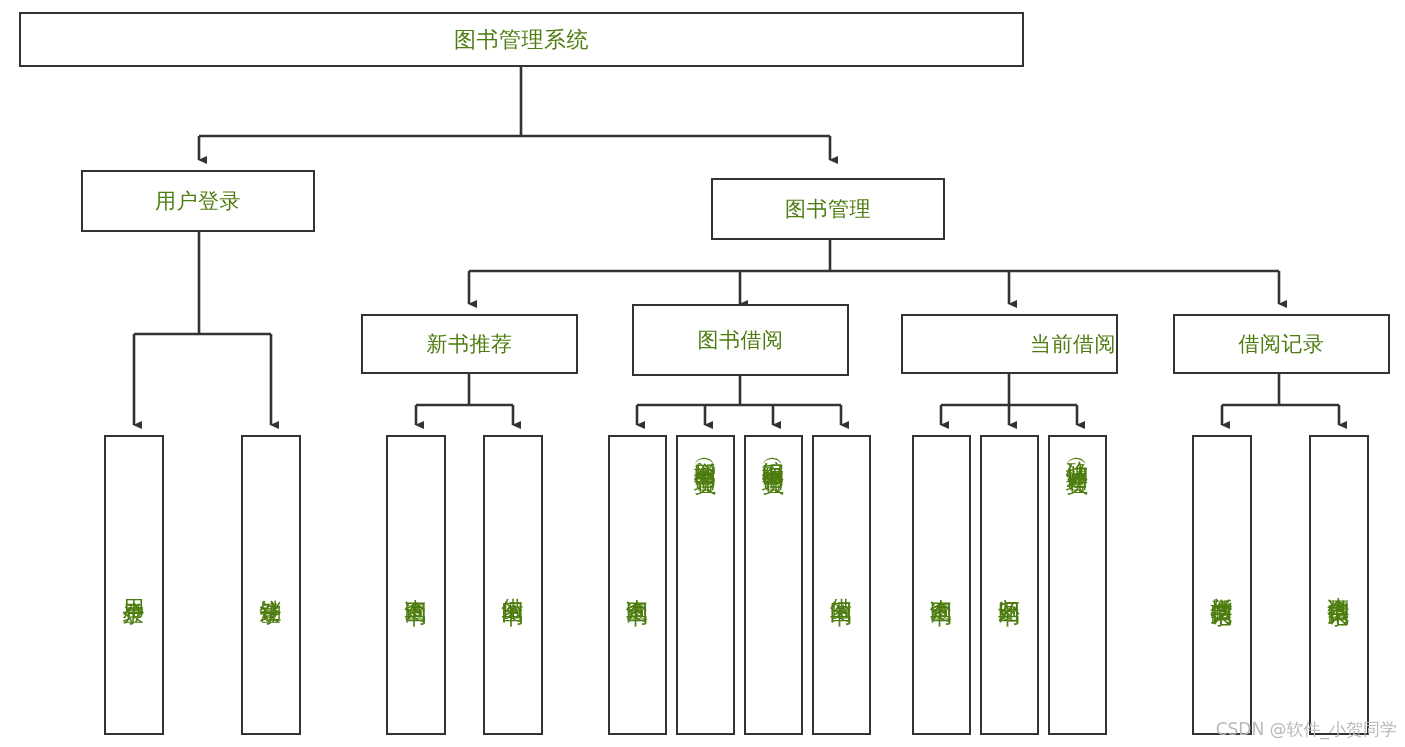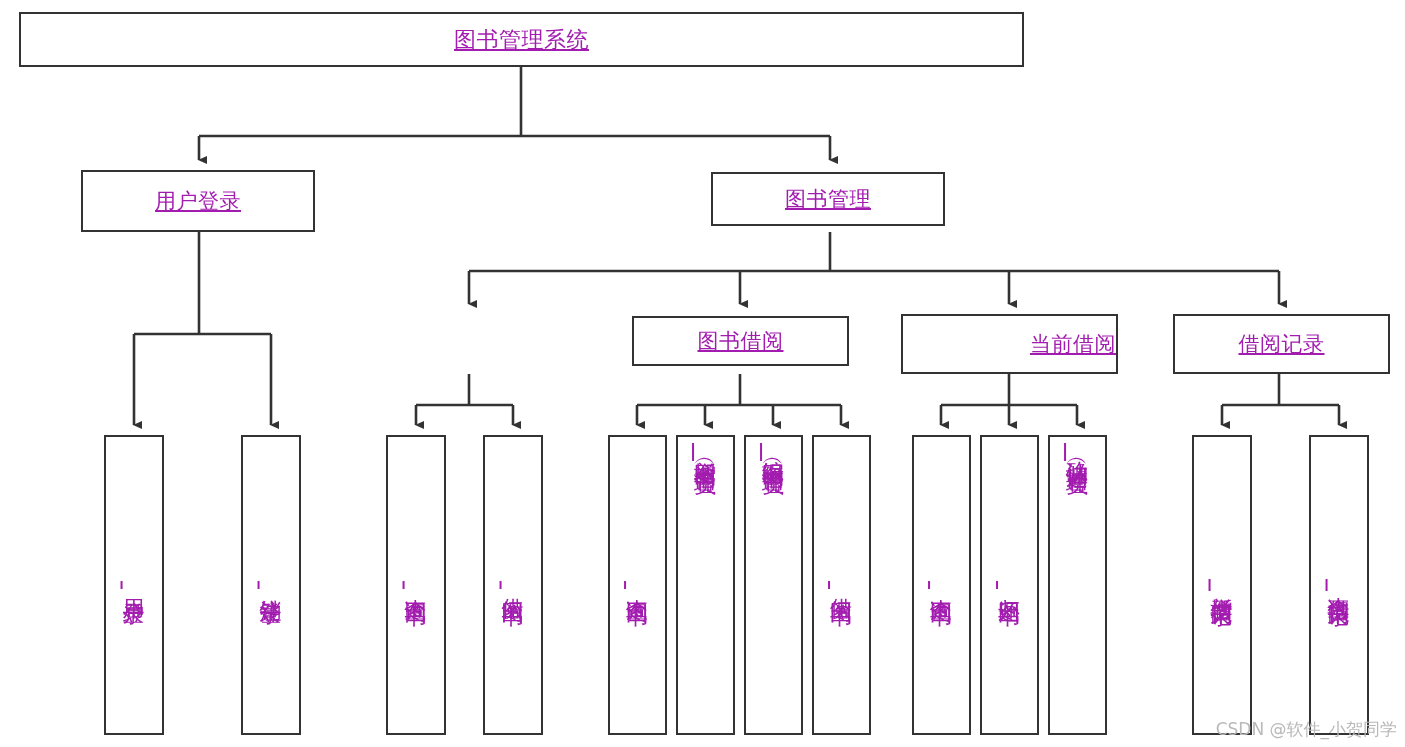--- a/index.html
+++ b/index.html
@@ -27,23 +27,22 @@
     pointer-events: none;
   }
   .node {
     position: absolute;
     box-sizing: border-box;
     background: #ffffff;
     border: 2px solid #333333;
     display: flex;
     align-items: center;
     justify-content: center;
-    color: #a21caf;
+    color: #4d7c0f;
     z-index: 2;
-    text-decoration: underline;
   }
   .node-label {
     display: block;
     text-align: center;
     line-height: 1.18;
     letter-spacing: 0.5px;
   }
   
   .node.horiz .node-label {
     font-size: 21px;
@@ -141,26 +140,29 @@
   </svg>
 
   <div class="node horiz root" style="left:19px; top:12px; width:1005px; height:55px;">
     <span class="node-label">图书管理系统</span>
   </div>
 
   <div class="node horiz" style="left:81px; top:170px; width:234px; height:62px;">
     <span class="node-label">用户登录</span>
   </div>
 
-  <div class="node horiz" style="left:711px; top:172px; width:234px; height:54px;">
+  <div class="node horiz" style="left:711px; top:178px; width:234px; height:62px;">
     <span class="node-label">图书管理</span>
   </div>
 
-
-  <div class="node horiz" style="left:632px; top:316px; width:217px; height:50px;align-items:center;">
+  <div class="node horiz" style="left:361px; top:314px; width:217px; height:60px;">
+    <span class="node-label">新书推荐</span>
+  </div>
+
+  <div class="node horiz" style="left:632px; top:304px; width:217px; height:72px;align-items:center;">
     <span class="node-label">图书借阅</span>
   </div>
 
   <div class="node horiz" style="left:901px; top:314px; width:217px; height:60px;justify-content:flex-end;">
     <span class="node-label">当前借阅</span>
   </div>
 
   <div class="node horiz" style="left:1173px; top:314px; width:217px; height:60px;">
     <span class="node-label">借阅记录</span>
   </div>

